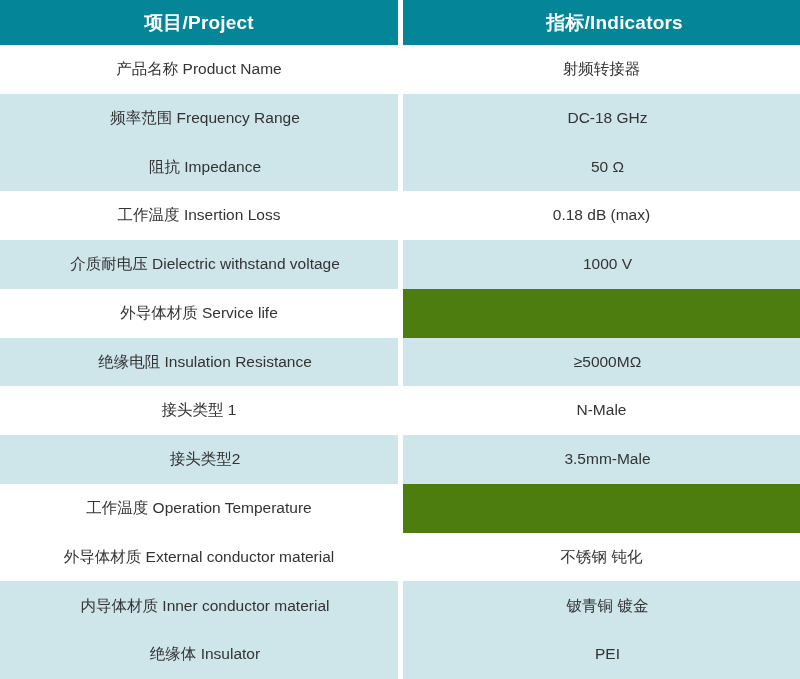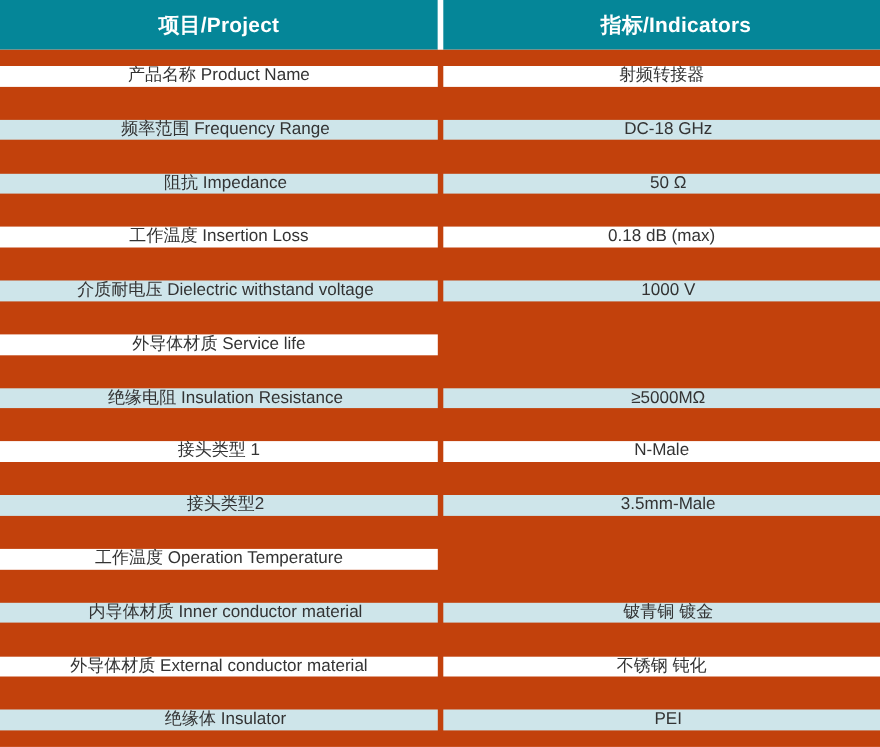--- a/index.html
+++ b/index.html
@@ -12,21 +12,21 @@
     height: 679px;
     overflow: hidden;
     font-family: "Liberation Sans", "DejaVu Sans", sans-serif;
   }
 
   #spec-table {
     width: 800px;
     height: 679px;
     display: flex;
     flex-direction: column;
-    background: #c2410c;
+    background: #4d7c0f;
   }
 
   
   .table-header {
     display: flex;
     height: 45px;
     flex: 0 0 45px;
     background: #ffffff;
   }
   .table-header .hcell {
@@ -57,21 +57,20 @@
   
   .table-body {
     display: flex;
     flex-direction: column;
     flex: 1 1 auto;
   }
   .trow {
     display: flex;
     flex: 1 1 0;
     min-height: 0;
-    align-items: center;
   }
   .tcell {
     display: flex;
     align-items: center;
     justify-content: center;
     box-sizing: border-box;
     font-size: 15.5px;
     color: #333333;
     line-height: 1.2;
     padding: 0 8px;
@@ -143,29 +142,29 @@
       </div>
       <div class="trow even">
         <div class="tcell col-project">接头类型2</div>
         <div class="col-divider"></div>
         <div class="tcell col-indicator">3.5mm-Male</div>
       </div>
       <div class="trow odd">
         <div class="tcell col-project">工作温度 Operation Temperature</div>
         <div class="col-divider"></div>
       </div>
+      <div class="trow odd">
+        <div class="tcell col-project">外导体材质 External conductor material</div>
+        <div class="col-divider"></div>
+        <div class="tcell col-indicator">不锈钢 钝化</div>
+      </div>
       <div class="trow even">
         <div class="tcell col-project">内导体材质 Inner conductor material</div>
         <div class="col-divider"></div>
         <div class="tcell col-indicator">铍青铜 镀金</div>
-      </div>
-      <div class="trow odd">
-        <div class="tcell col-project">外导体材质 External conductor material</div>
-        <div class="col-divider"></div>
-        <div class="tcell col-indicator">不锈钢 钝化</div>
       </div>
       <div class="trow even">
         <div class="tcell col-project">绝缘体 Insulator</div>
         <div class="col-divider"></div>
         <div class="tcell col-indicator">PEI</div>
       </div>
     </div>
 
 </div>
 

